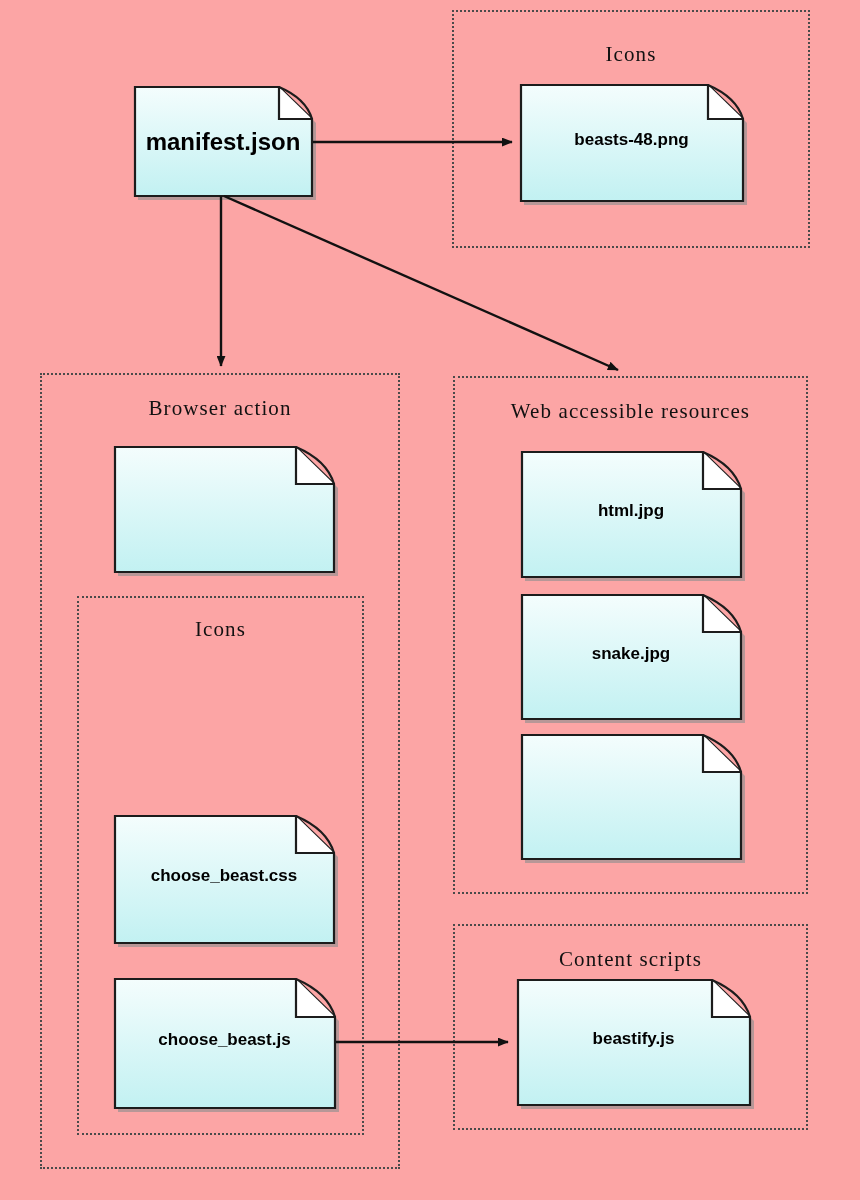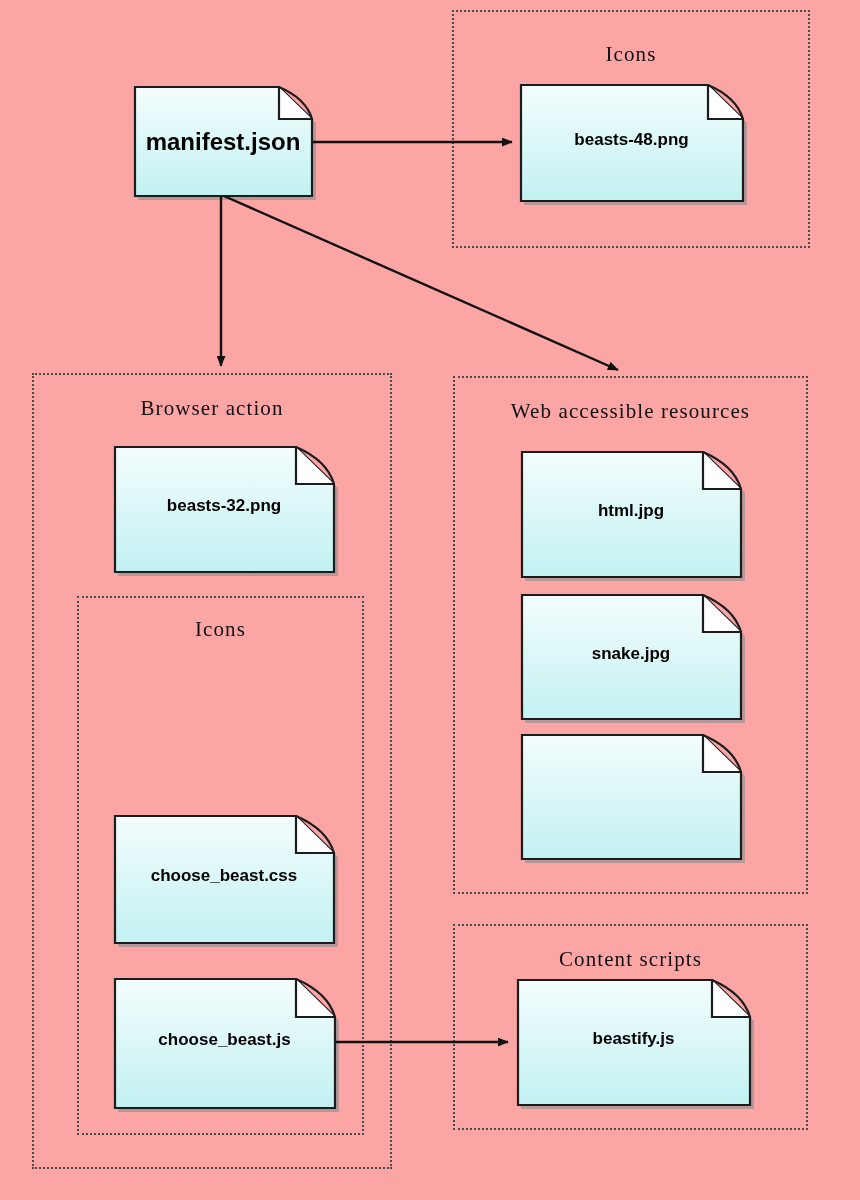--- a/index.html
+++ b/index.html
@@ -69,21 +69,21 @@
 </style>
 </head>
 <body>
 
 <div id="canvas">
 
   <div class="group" style="left: 452px; top: 10px; width: 358px; height: 238px; border-color: rgb(74, 74, 74);">
     <div class="group-label" style="top: 30px;">Icons</div>
   </div>
 
-  <div class="group" style="left: 32px; top: 373px; width: 360px; height: 796px; border-color: rgb(74, 74, 74);">
+  <div class="group" style="left: 40px; top: 373px; width: 360px; height: 796px; border-color: rgb(74, 74, 74);">
     <div class="group-label" style="top: 21px;">Browser action</div>
   </div>
 
   <div class="group" style="left: 77px; top: 596px; width: 287px; height: 539px; border-color: rgb(74, 74, 74);">
     <div class="group-label" style="top: 19px;">Icons</div>
   </div>
 
   <div class="group" style="left: 453px; top: 376px; width: 355px; height: 518px; border-color: rgb(74, 74, 74);">
     <div class="group-label" style="top: 21px;">Web accessible resources</div>
   </div>
@@ -131,21 +131,20 @@
             <stop offset="0%" stop-color="#f4fdfd"></stop>
             <stop offset="100%" stop-color="#c2f1f2"></stop>
           </linearGradient>
         </defs>
         <path d="M4,4 H186 L224,42 V130 H4 Z" fill="#7d8c8c" opacity="0.55"></path>
         <path d="M1,1 H182 L220,38 V126 H1 Z" fill="url(#ng-beasts-32-png)" stroke="#1c1c1c" stroke-width="2.2" stroke-linejoin="miter"></path>
         <path d="M182,1 L220,38 L182,38 Z" fill="#ffffff" stroke="none"></path>
         <path d="M182,1 L182,38 L220,38" fill="none" stroke="#1c1c1c" stroke-width="2.2" stroke-linejoin="miter"></path>
         <path d="M182,1 Q213.16,14.44 220,38" fill="none" stroke="#1c1c1c" stroke-width="2.2"></path>
       </svg>
-    <div class="node-label" style="top: 50px; color: rgb(0, 0, 0);">beasts-32.png</div>
   </div>
   <div class="node" style="left: 114px; top: 815px; width: 220px; height: 128px;">
       <svg width="226" height="134" viewBox="0 0 226 134">
         <defs>
           <linearGradient id="ng-choose-beast-css" x1="0" y1="0" x2="0" y2="1">
             <stop offset="0%" stop-color="#f4fdfd"></stop>
             <stop offset="100%" stop-color="#c2f1f2"></stop>
           </linearGradient>
         </defs>
         <path d="M4,4 H186 L224,42 V132 H4 Z" fill="#7d8c8c" opacity="0.55"></path>

